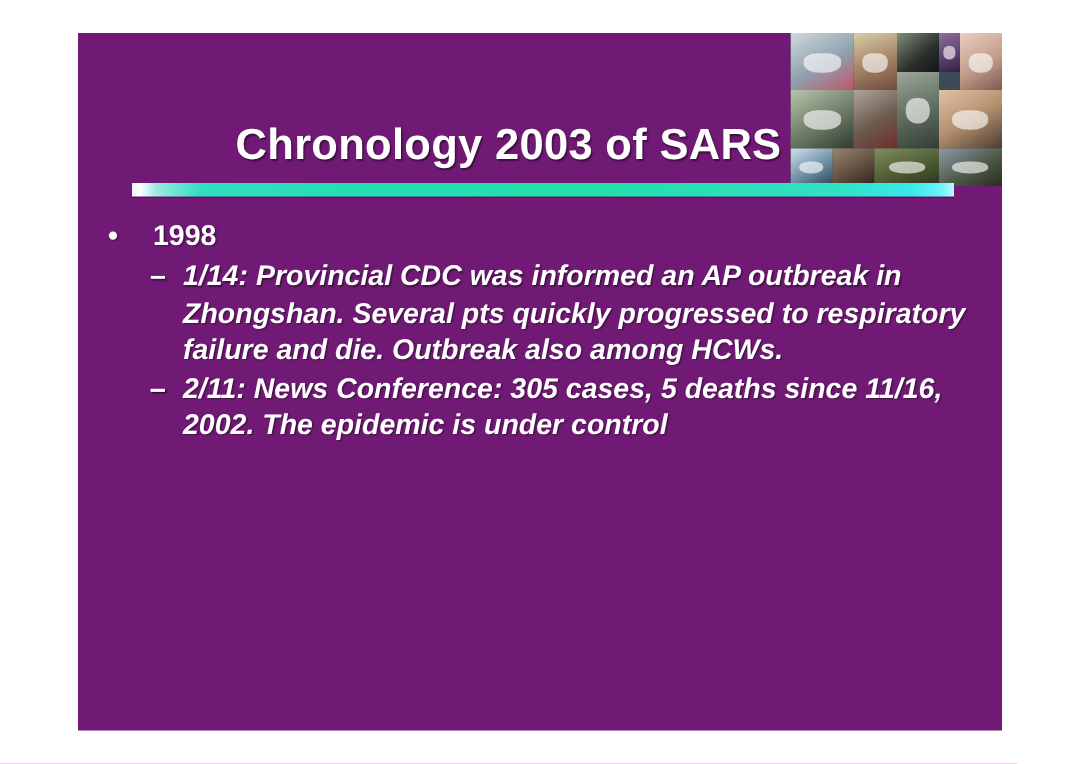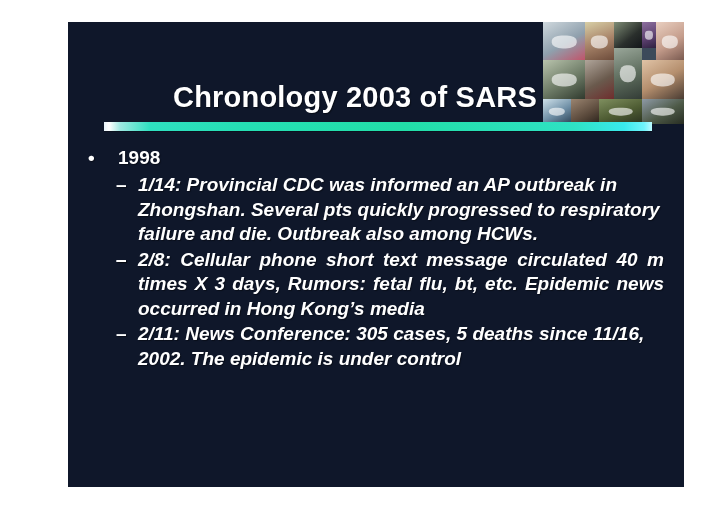--- a/index.html
+++ b/index.html
@@ -21,23 +21,22 @@
     background: #ffffff;
   }
 
   
   #slide {
     position: absolute;
     left: 52px;
     top: 22px;
     width: 616px;
     height: 465px;
-    background: #0f172a;
-    overflow: hidden;
-    margin-left: 16px;
+    background: #701a75;
+    overflow: hidden;
   }
 
   
   #slide-title {
     position: absolute;
     left: 52px;
     top: 59px;
     width: 470px;
     text-align: center;
     color: #ffffff;
@@ -192,21 +191,20 @@
         <span class="marker">–</span>
         <span class="txt">1/14: Provincial CDC was informed an AP outbreak in Zhongshan. Several pts quickly progressed to respiratory failure and die.  Outbreak also among HCWs.</span>
       </div>
 
       <div class="lvl2">
         <span class="marker">–</span>
       </div>
 
       <div class="lvl2">
         <span class="marker">–</span>
-        <span class="txt">2/8: Cellular phone short text message circulated 40 m times X 3 days, Rumors: fetal flu, bt, etc. Epidemic news occurred in Hong Kong’s media</span>
       </div>
 
       <div class="lvl2 nojustify">
         <span class="marker">–</span>
         <span class="txt">2/11:  News Conference: 305 cases, 5 deaths since 11/16, 2002.  The epidemic is under control</span>
       </div>
 
     </div>
   </div>
 </div>

